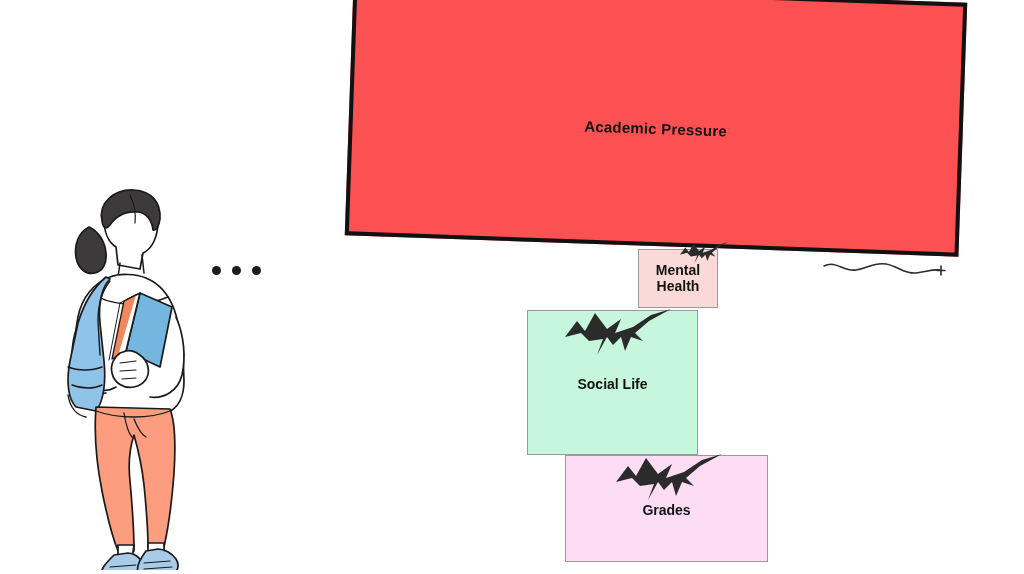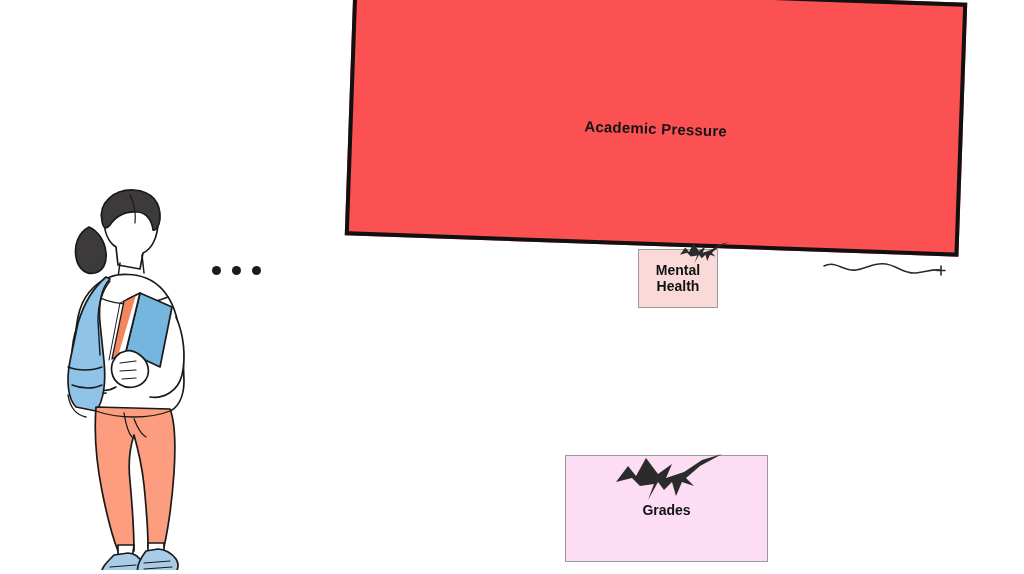--- a/index.html
+++ b/index.html
@@ -198,20 +198,29 @@
         <path d="M2 30 L14 14 L22 24 L32 6 L44 22 L58 12 L52 26 L70 20 L88 8 L108 2
                  L86 14 L72 26 L80 34 L68 30 L62 44 L58 30 L50 38 L44 30 L34 48 L40 32 L26 34 L18 26 Z" fill="#2b2b2b"></path>
       </svg>
     </div>
     <div class="cat-label">
       <span>Mental</span><br>
       <span>Health</span>
     </div>
   </div>
 
+  <div id="box-social-life" class="cat-box">
+    <div class="crack">
+      <svg viewBox="0 0 112 57" xmlns="http://www.w3.org/2000/svg">
+        <path d="M2 30 L14 14 L22 24 L32 6 L44 22 L58 12 L52 26 L70 20 L88 8 L108 2
+                 L86 14 L72 26 L80 34 L68 30 L62 44 L58 30 L50 38 L44 30 L34 48 L40 32 L26 34 L18 26 Z" fill="#2b2b2b"></path>
+      </svg>
+    </div>
+    <div class="cat-label">Social Life</div>
+  </div>
 
   <div id="box-grades" class="cat-box">
     <div class="crack">
       <svg viewBox="0 0 112 57" xmlns="http://www.w3.org/2000/svg">
         <path d="M2 30 L14 14 L22 24 L32 6 L44 22 L58 12 L52 26 L70 20 L88 8 L108 2
                  L86 14 L72 26 L80 34 L68 30 L62 44 L58 30 L50 38 L44 30 L34 48 L40 32 L26 34 L18 26 Z" fill="#2b2b2b"></path>
       </svg>
     </div>
     <div class="cat-label">Grades</div>
   </div>

